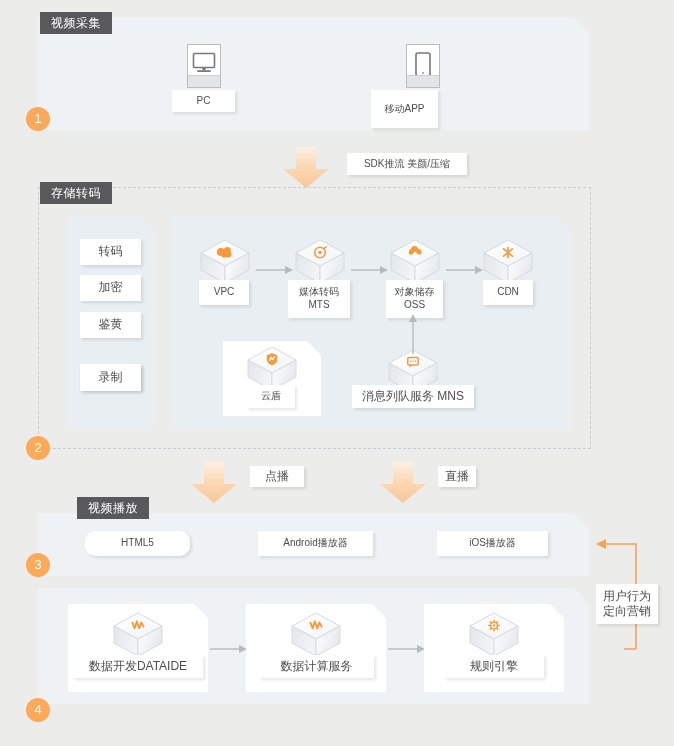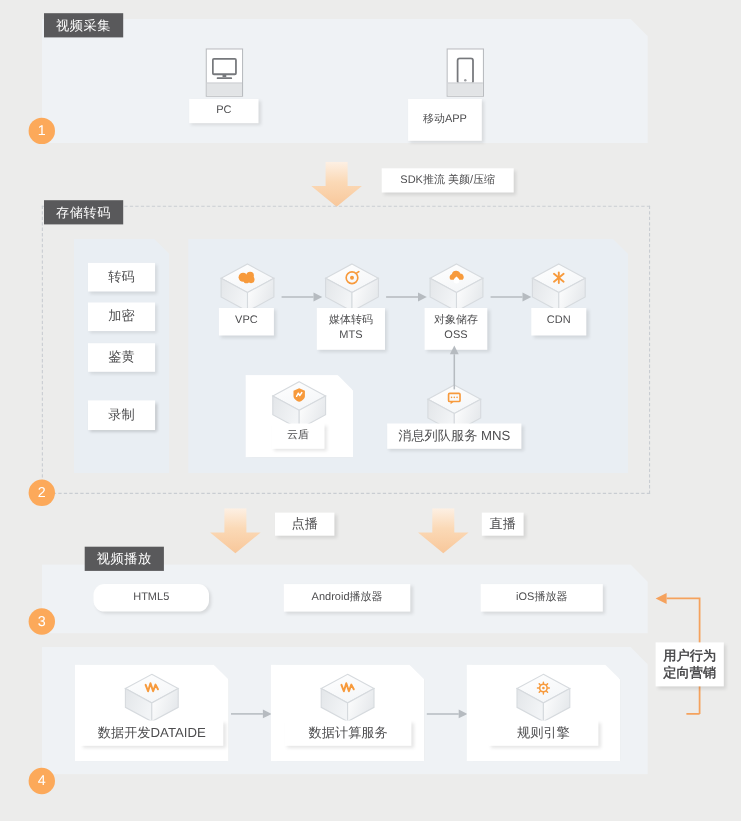--- a/index.html
+++ b/index.html
@@ -398,18 +398,18 @@
   </div>
   <div class="chip small" style="left:444px;top:655px;width:100px;height:23px;">规则引擎</div>
 
   <div class="loop" style="left:592px;top:530px;">
     <svg width="55" height="128" viewBox="0 0 55 128">
       <path d="M44,119 L44,14 L14,14" fill="none" stroke="#f5a25d" stroke-width="1.6"></path>
       <path d="M44,119 L32,119" fill="none" stroke="#f5a25d" stroke-width="1.6"></path>
       <polygon points="14,9 4,14 14,19" fill="#f5a25d"></polygon>
     </svg>
   </div>
-  <div class="chip small" style="left:596px;top:584px;width:62px;height:40px;flex-direction:column;font-weight:bold;">
+  <div class="chip small" style="left:596px;top:584px;width:62px;height:40px;flex-direction:column;">
     <span>用户行为</span>
     <span>定向营销</span>
   </div>
 
 </div>
 
 </body></html>

